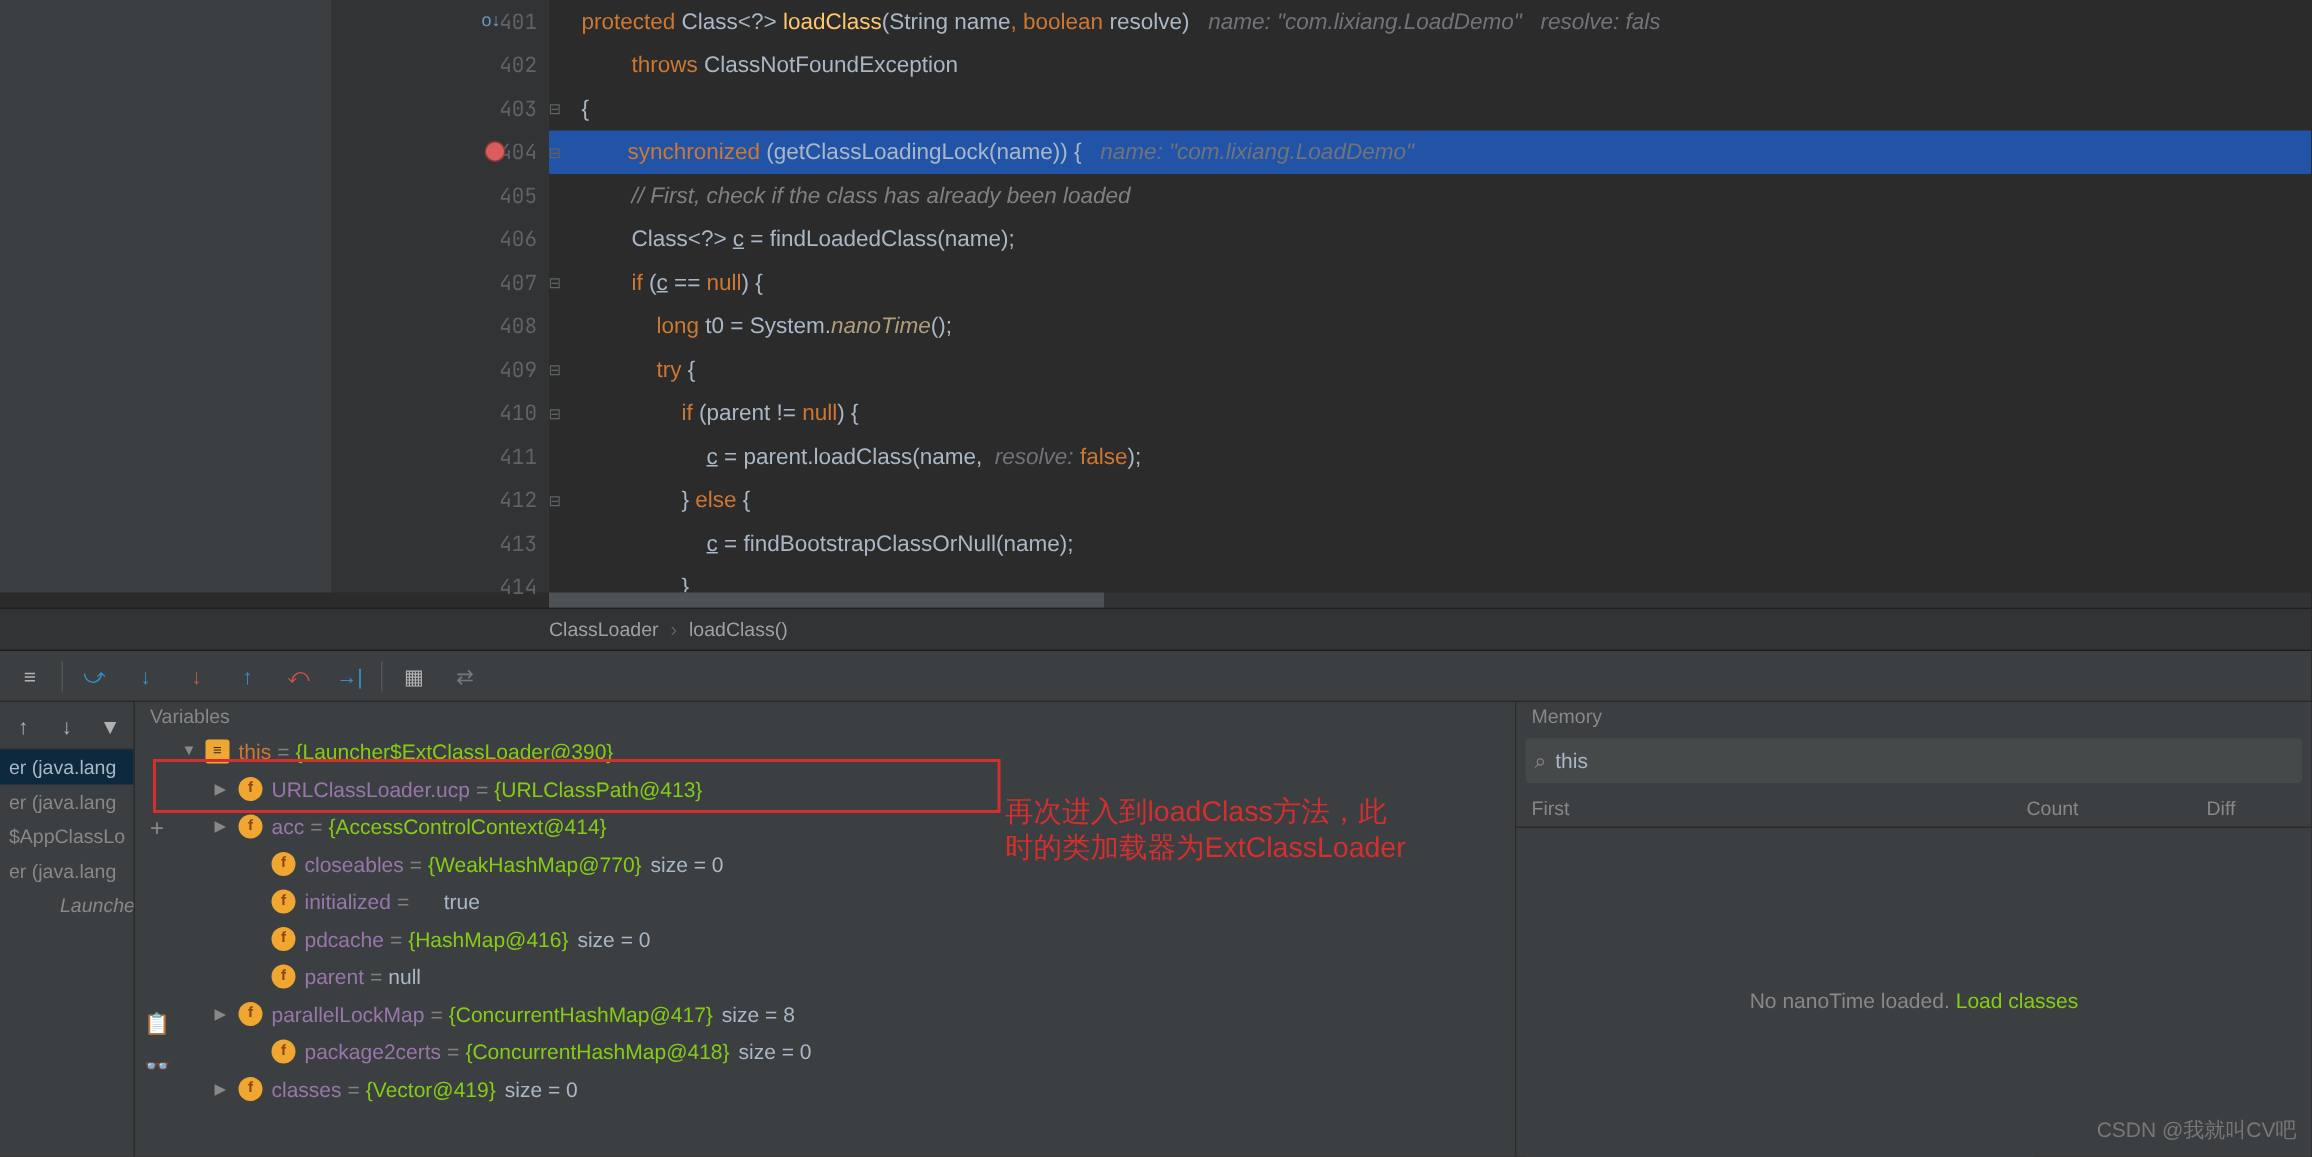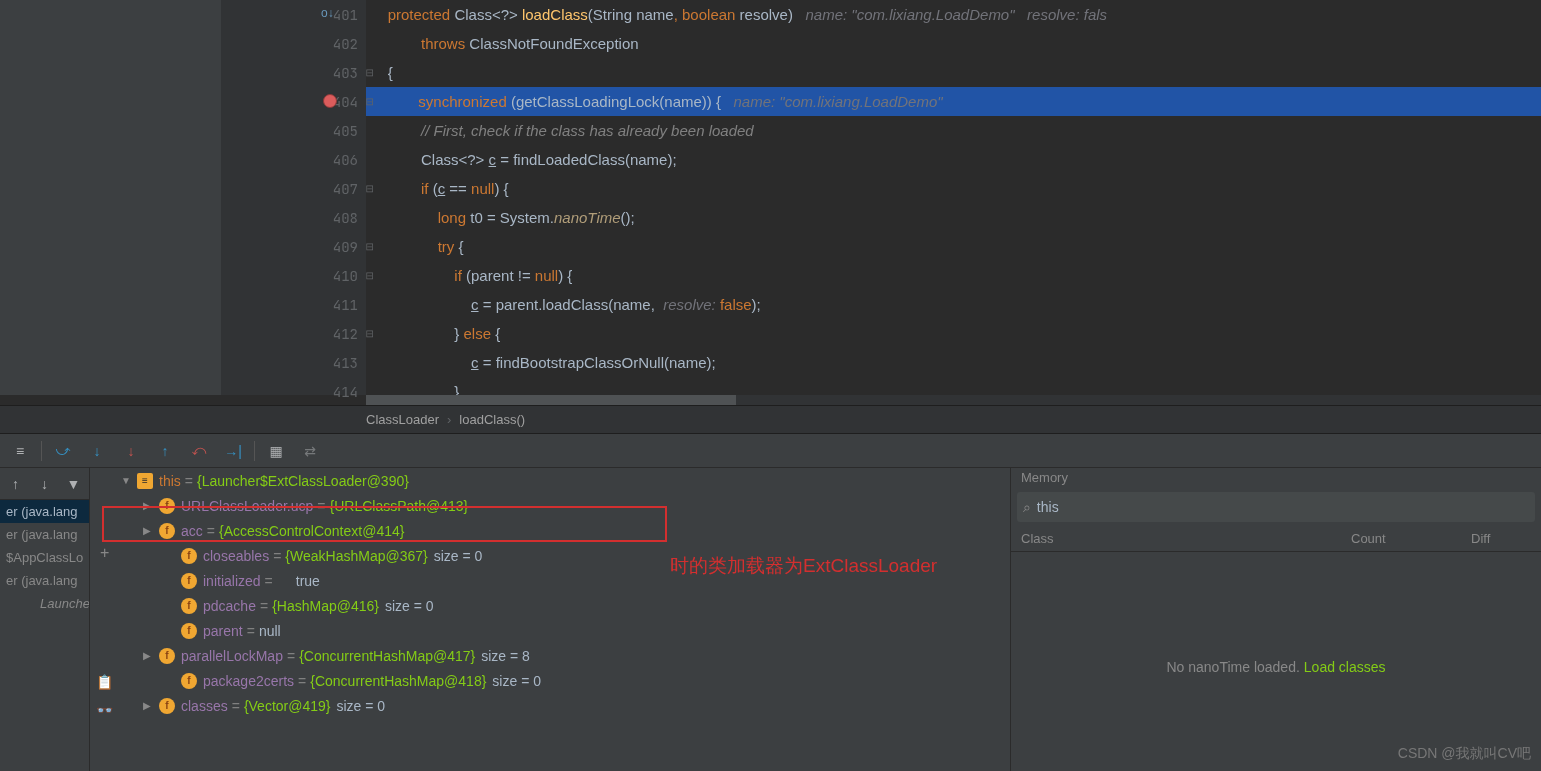--- a/index.html
+++ b/index.html
@@ -120,20 +120,21 @@
       </div>
       <div id="frames-list">
           <div class="frame-item active">er (java.lang</div>
           <div class="frame-item">er (java.lang</div>
           <div class="frame-item">$AppClassLo</div>
           <div class="frame-item">er (java.lang</div>
           <div class="frame-item frame-italic">LauncherHe</div>
         </div>
     </div>
     <div class="vars-col">
+      <div class="vars-header">Variables</div>
       <div class="vars-list" id="vars-list">
           <div class="var-row" style="padding-left: 25px;">
             <span class="var-expand">▼</span>
             <span class="var-icon icon-this">≡</span>
             <span class="var-name kw">this</span>
             <span class="var-eq"> = </span>
             <span class="var-val">{Launcher$ExtClassLoader@390}</span>
           </div>
           <div class="var-row" style="padding-left: 47px;">
             <span class="var-expand">▶</span>
@@ -147,21 +148,21 @@
             <span class="var-icon icon-f">f</span>
             <span class="var-name">acc</span>
             <span class="var-eq"> = </span>
             <span class="var-val">{AccessControlContext@414}</span>
           </div>
           <div class="var-row" style="padding-left: 69px;">
             <span class="var-expand"></span>
             <span class="var-icon icon-f">f</span>
             <span class="var-name">closeables</span>
             <span class="var-eq"> = </span>
-            <span class="var-val">{WeakHashMap@367}</span>
+            <span class="var-val">{WeakHashMap@770}</span>
             <span class="var-extra"> size = 0</span>
           </div>
           <div class="var-row" style="padding-left: 69px;">
             <span class="var-expand"></span>
             <span class="var-icon icon-f">f</span>
             <span class="var-name">initialized</span>
             <span class="var-eq"> = </span>
             <span class="var-val" style="color: rgb(169, 183, 198); margin-left: 19px;">true</span>
           </div>
           <div class="var-row" style="padding-left: 69px;">
@@ -205,34 +206,34 @@
           </div>
         </div>
     </div>
     <div class="memory-col">
       <div class="memory-header">Memory</div>
       <div class="memory-search">
         <span style="color:#888;margin-right:6px">⌕</span>
         <input value="this" style="">
       </div>
       <div class="memory-th">
-        <div class="col1">Class</div>
+        <div class="col1">First</div>
         <div class="col2">Count</div>
         <div class="col3">Diff</div>
       </div>
       <div class="memory-empty">
         <span>No nanoTime loaded.</span>
         <a>Load classes</a>
       </div>
     </div>
   </div>
 </div>
 
 <div class="annotation-box"></div>
 <div class="annotation-text">
-  <br><span>时的类加载器为ExtClassLoader</span>
+  <span>再次进入到loadClass方法，此</span><br><span>时的类加载器为ExtClassLoader</span>
 </div>
 <div class="plus-btn">+</div>
 <div class="side-icons">
   <div>📋</div>
   <div>👓</div>
 </div>
 <div class="watermark">CSDN @我就叫CV吧</div>
 
 </body></html>

